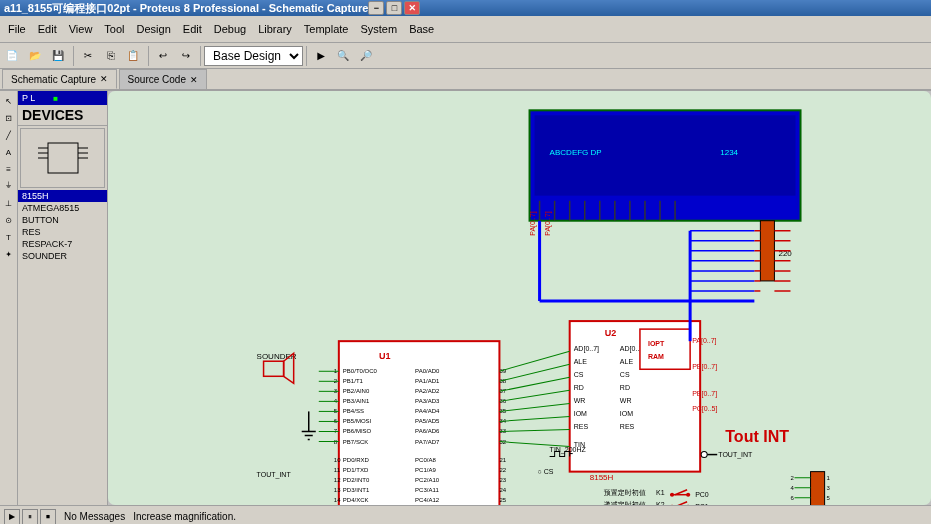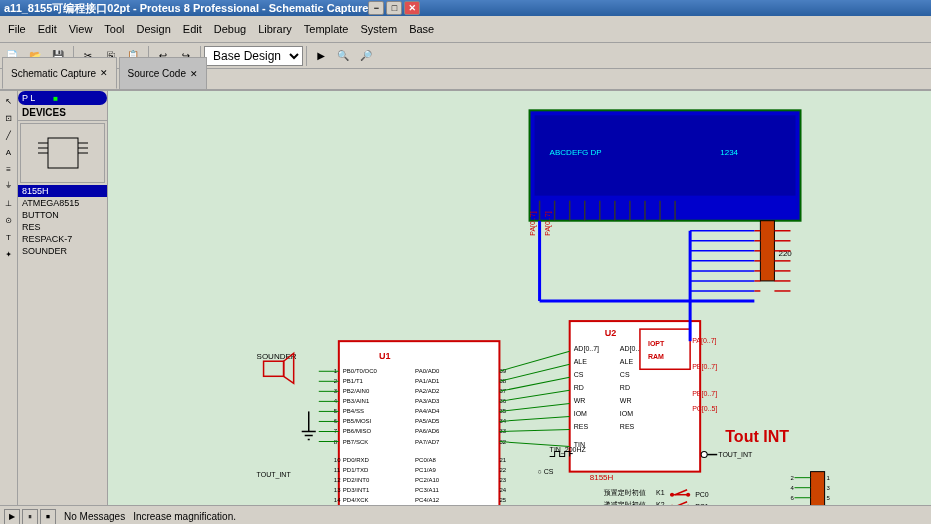--- a/index.html
+++ b/index.html
@@ -35,21 +35,21 @@
     .toolbar-separator { width: 1px; height: 20px; background: #a0a0a0; margin: 0 2px; }
     .toolbar-dropdown { height: 20px; padding: 0 4px; border: 1px solid #888; background: white; font-size: 12px; }
 
     
     #tab-bar {
       width: 100%; height: 22px; background: #d4d0c8;
       display: flex; align-items: flex-end; padding: 0 2px;
       border-bottom: 2px solid #a0a0a0;
     }
     .tab {
-      height: 32px; padding: 2px 8px; border: 1px solid #a0a0a0;
+      height: 20px; padding: 2px 8px; border: 1px solid #a0a0a0;
       border-bottom: none; cursor: pointer; font-size: 10px;
       background: #c0c0c0; margin-right: 2px; display: flex; align-items: center; gap: 4px;
     }
     .tab.active { background: #d4d0c8; border-bottom: 1px solid #d4d0c8; }
     .tab-close { font-size: 9px; cursor: pointer; }
 
     
     #main-layout {
       display: flex; width: 100%; height: calc(524px - 20px - 20px - 26px - 22px - 22px);
     }
@@ -61,23 +61,23 @@
     }
     .left-btn { width: 16px; height: 16px; border: 1px solid transparent; cursor: pointer; font-size: 8px; display: flex; align-items: center; justify-content: center; }
 
     
     #side-panel {
       width: 90px; background: #d4d0c8; border-right: 1px solid #a0a0a0;
       display: flex; flex-direction: column;
     }
     #side-panel-header {
       background: #0000aa; color: white; font-size: 9px; padding: 2px 4px;
-      display: flex; align-items: center; gap: 18px; border-radius: 7px;
-    }
-    #devices-label { font-size: 10px; font-weight: bold; padding: 2px 4px; background: #d4d0c8; border-bottom: 1px solid #a0a0a0; }
+      display: flex; align-items: center; gap: 18px;
+    }
+    #devices-label { font-size: 14px; font-weight: bold; padding: 2px 4px; background: #d4d0c8; border-bottom: 1px solid #a0a0a0; }
     #device-list { flex: 1; overflow-y: auto; }
     .device-item { font-size: 9px; padding: 1px 4px; cursor: pointer; }
     .device-item.selected { background: #0000aa; color: white; }
 
     
     #canvas-area {
       flex: 1; background: #d4e8d4; overflow: hidden; position: relative;
     }
 
     
@@ -91,20 +91,21 @@
 
     
     .schematic-svg { position: absolute; top: 0; left: 0; width: 100%; height: 100%; }
 
     
     #canvas-area {
       background-color: #d4e8d4;
       background-image: 
         radial-gradient(circle, #aabcaa 0.5px, transparent 0.5px);
       background-size: 10px 10px;
+      border-radius: 7px;
     }
   </style>
 </head>
 <body>
 
 <div id="title-bar">
   <span>a11_8155可编程接口02pt - Proteus 8 Professional - Schematic Capture</span>
   <div id="title-bar-controls">
     <div class="title-btn minimize">−</div>
     <div class="title-btn maximize">□</div>

